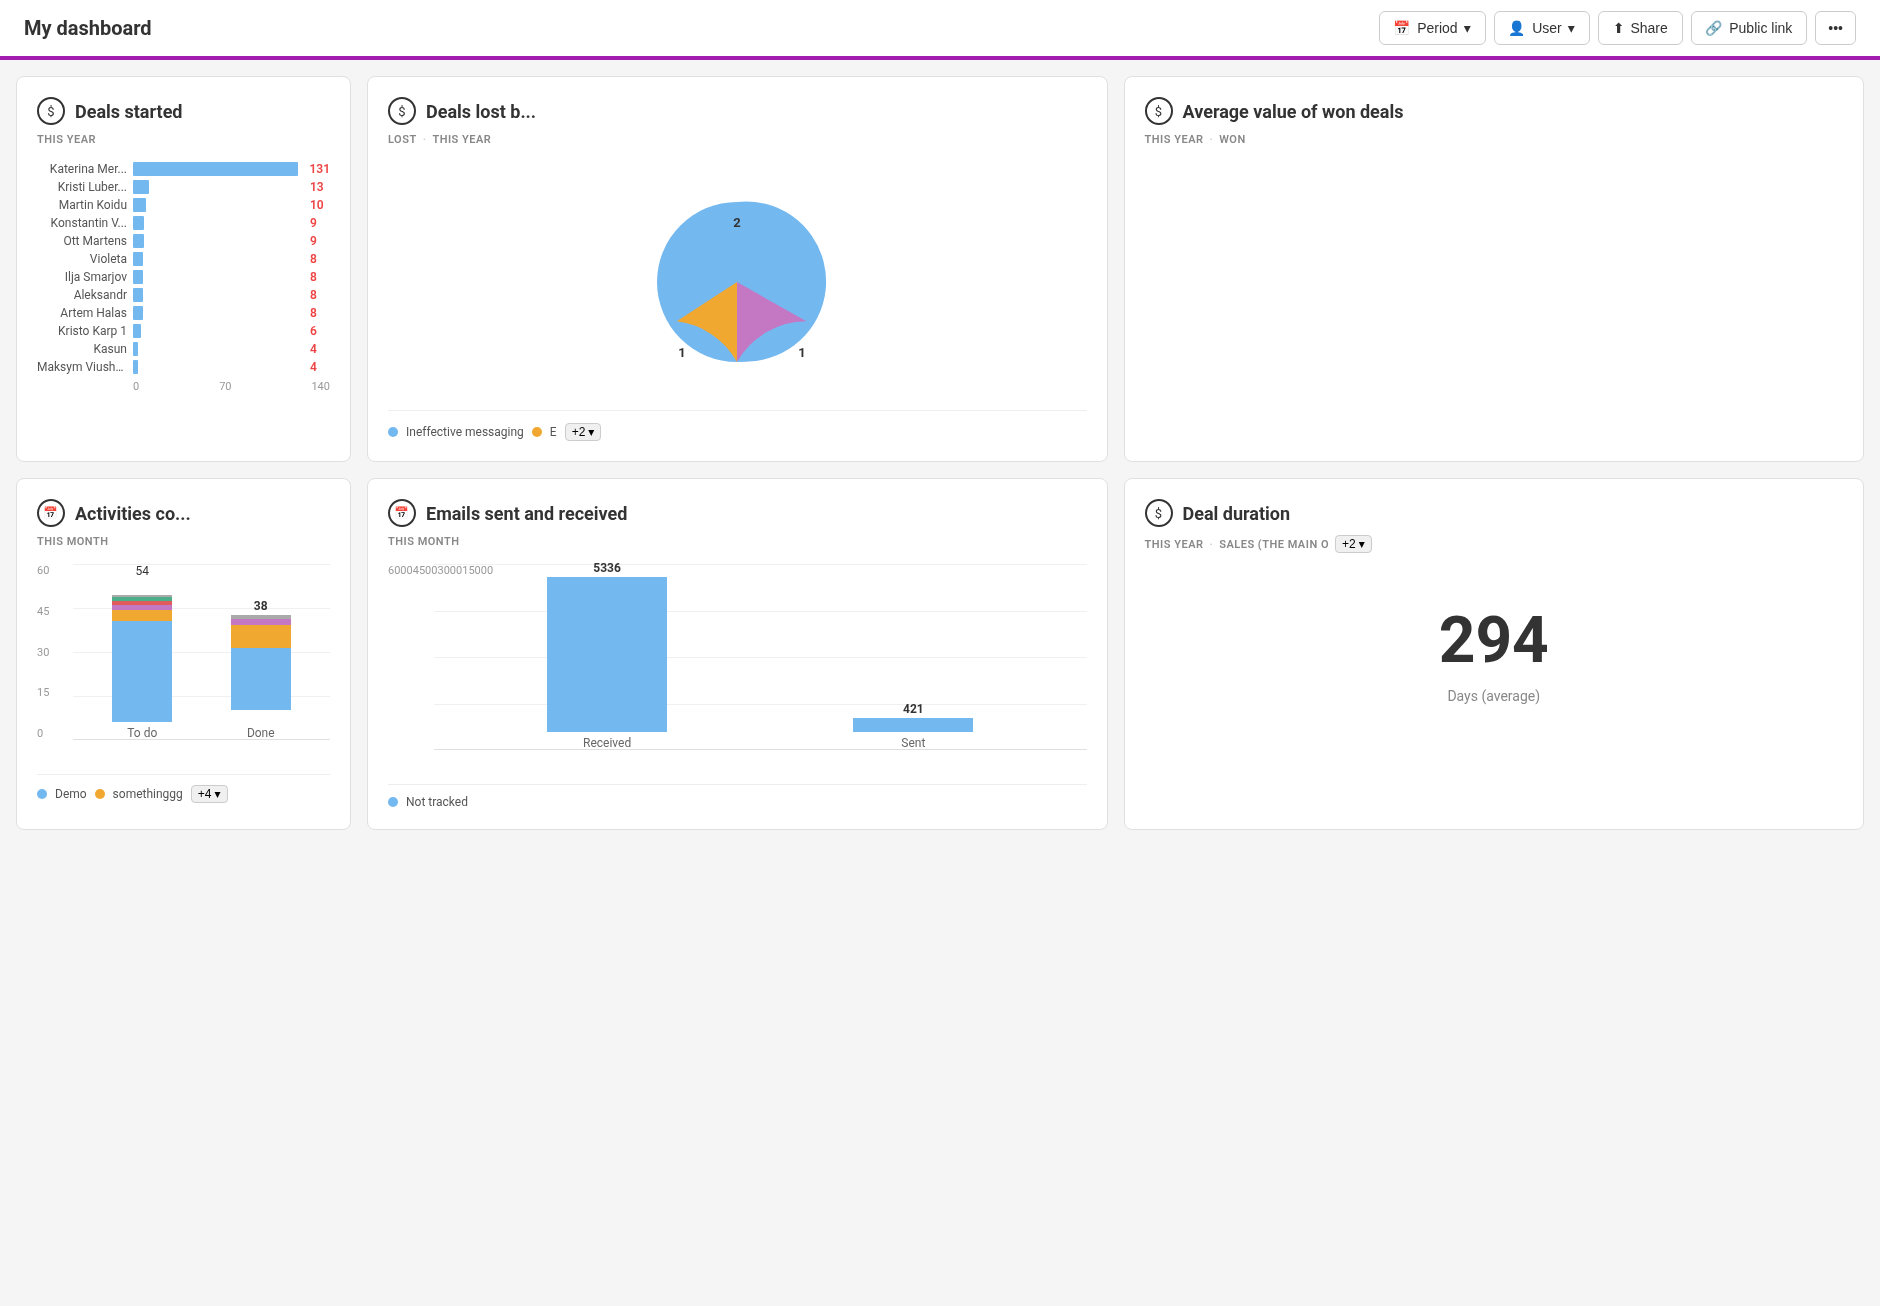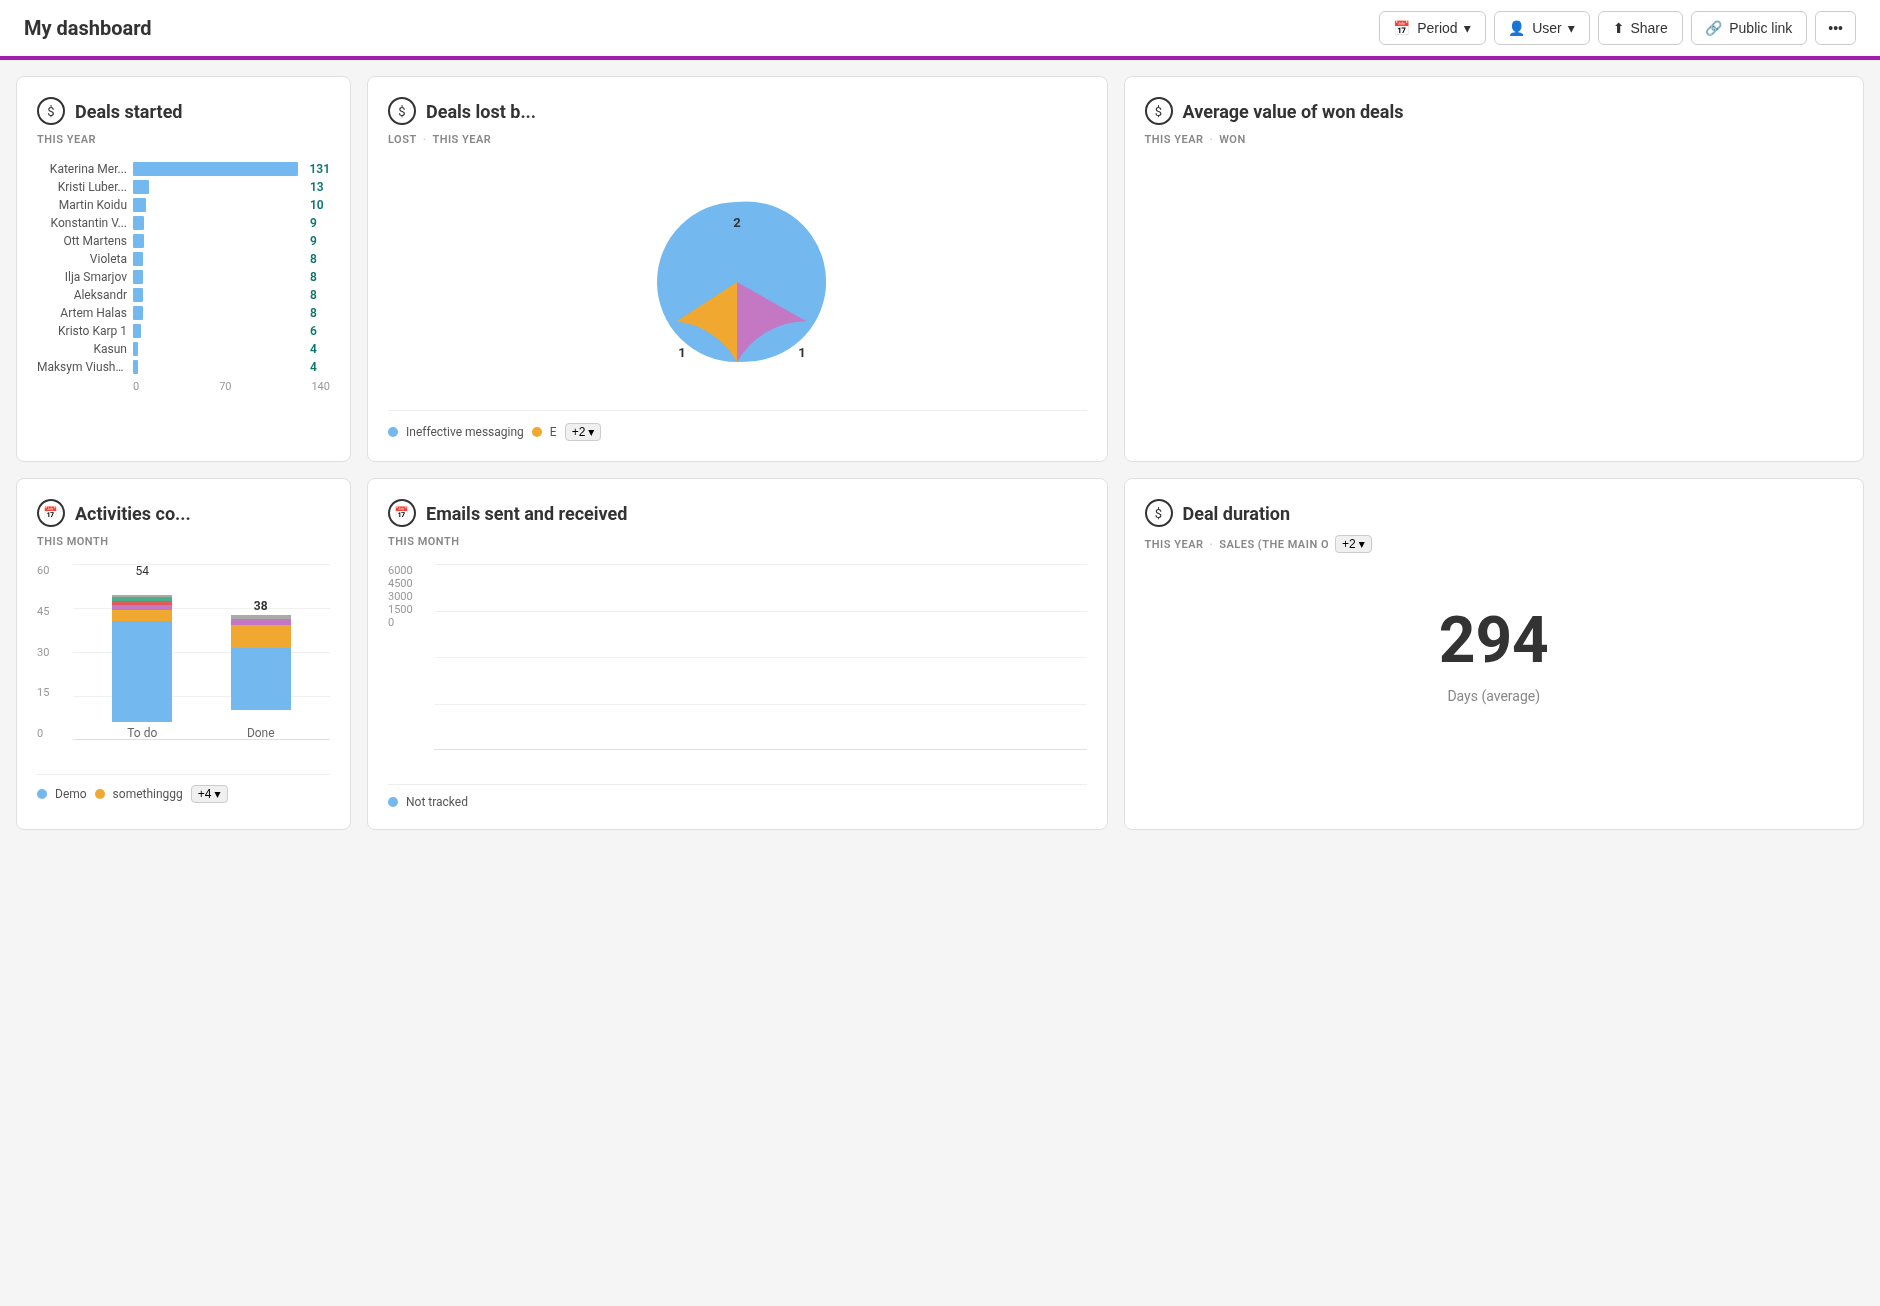--- a/index.html
+++ b/index.html
@@ -45,21 +45,21 @@
       text-transform: uppercase; margin-bottom: 16px; display: flex; gap: 6px; align-items: center;
     }
     .card-subtitle .dot { color: #ccc; }
 
     
     .bar-chart-horizontal { width: 100%; }
     .bar-row { display: flex; align-items: center; margin-bottom: 4px; font-size: 12px; }
     .bar-label { width: 90px; text-align: right; margin-right: 6px; color: #555; white-space: nowrap; overflow: hidden; text-overflow: ellipsis; }
     .bar-container { flex: 1; position: relative; height: 14px; }
     .bar-fill { height: 100%; background: #74b8f0; border-radius: 1px; }
-    .bar-value { font-weight: 600; color: #0f766e; min-width: 20px; }
+    .bar-value { font-weight: 600; color: #ef4444; min-width: 20px; }
     .x-axis { display: flex; justify-content: space-between; padding-left: 96px; font-size: 11px; color: #999; margin-top: 6px; }
 
     
     .pie-container { display: flex; justify-content: center; align-items: center; padding: 10px 0; }
     .pie-legend { display: flex; align-items: center; gap: 8px; font-size: 12px; color: #555; flex-wrap: wrap; margin-top: 8px; border-top: 1px solid #eee; padding-top: 12px; }
     .legend-dot { width: 10px; height: 10px; border-radius: 50%; flex-shrink: 0; }
     .legend-badge { background: #f0f0f0; border: 1px solid #ccc; border-radius: 4px; padding: 1px 6px; font-size: 12px; cursor: pointer; display: flex; align-items: center; gap: 3px; }
 
     
     .big-value { font-size: 42px; font-weight: 700; text-align: center; margin: 40px 0 10px; }
@@ -329,36 +329,50 @@
   <div class="card card-emails">
     <div class="card-header">
       <div class="card-icon" style="font-size:12px">📅</div>
       <span class="card-title">Emails sent and received</span>
     </div>
     <div class="card-subtitle">
       <span>THIS MONTH</span>
     </div>
     <div style="position:relative;padding-left:46px;height:210px;">
 
-      <div style="position:absolute;left:0;top:0;bottom:24px;display:flex;flex-direction:column;font-size:11px;color:#999;">
+      <div style="position:absolute;left:0;top:0;bottom:24px;display:flex;flex-direction:row;justify-content:space-between;font-size:11px;color:#999;">
         <span>6000</span>
           <span>4500</span>
           <span>3000</span>
           <span>1500</span>
           <span>0</span>
       </div>
 
       <div style="position:absolute;left:46px;right:0;top:0;bottom:24px;">
         <div style="position:absolute;top:0;left:0;right:0;border-top:1px solid #f0f0f0;"></div>
         <div style="position:absolute;top:25%;left:0;right:0;border-top:1px solid #f0f0f0;"></div>
         <div style="position:absolute;top:50%;left:0;right:0;border-top:1px solid #f0f0f0;"></div>
         <div style="position:absolute;top:75%;left:0;right:0;border-top:1px solid #f0f0f0;"></div>
         <div style="position:absolute;bottom:0;left:0;right:0;border-top:1px solid #e0e0e0;"></div>
       </div>
 
+      <div style="display:flex;align-items:flex-end;height:calc(100% - 24px);gap:40px;padding:0 40px;position:relative;">
+
+        <div style="display:flex;flex-direction:column;align-items:center;flex:1;">
+          <div style="font-size:12px;font-weight:700;margin-bottom:2px;">5336</div>
+          <div style="width:120px;background:#74b8f0;height:155px;"></div>
+          <div style="font-size:12px;color:#666;margin-top:4px;">Received</div>
+        </div>
+
+        <div style="display:flex;flex-direction:column;align-items:center;flex:1;">
+          <div style="font-size:12px;font-weight:700;margin-bottom:2px;">421</div>
+          <div style="width:120px;background:#74b8f0;height:14px;"></div>
+          <div style="font-size:12px;color:#666;margin-top:4px;">Sent</div>
+        </div>
+      </div>
     </div>
     <div class="legend-area">
       <span class="legend-dot" style="background:#74b8f0;"></span>
       <span>Not tracked</span>
     </div>
   </div>
 
   <div class="card card-deal-duration">
     <div class="card-header">
       <div class="card-icon">$</div>

